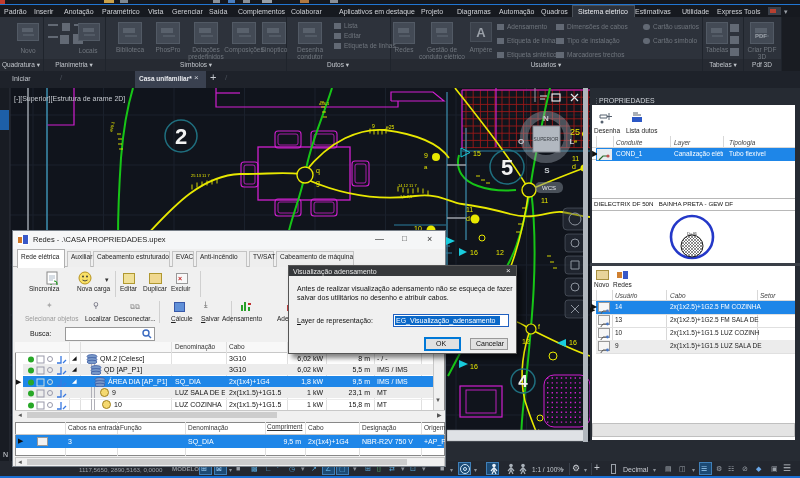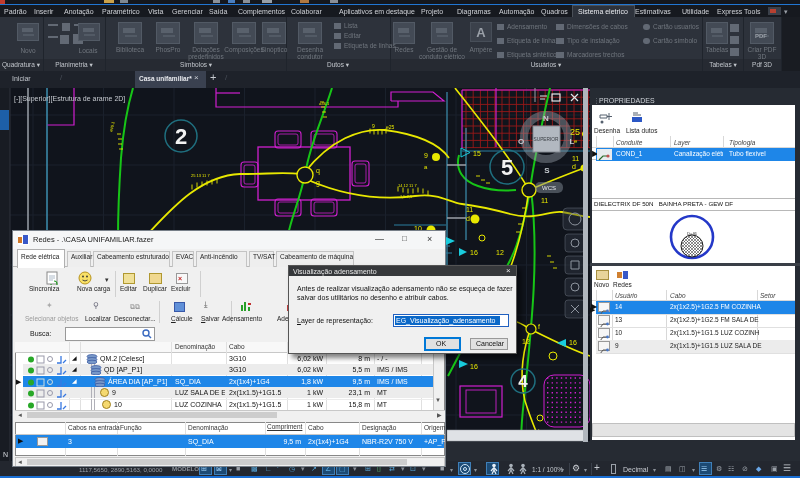--- a/index.html
+++ b/index.html
@@ -408,21 +408,21 @@
       <div class="abs" style="left:2px;top:335px;width:203px;height:14px;background:#e4e4e4;border:1px solid #c0c0c0"></div>
       <div class="abs" style="left:0px;top:352px;width:210px;height:21px;background:#262b33"></div>
       <span class="t" style="left:0px;top:218px;font-size:7px;color:#111;">▶</span>
     </div>
 <div class="abs" style="left:12px;top:230px;width:434px;height:237px;background:#f0f0f0;border:1px solid #777f88;z-index:5;overflow:hidden;font-family:'Liberation Sans',sans-serif">
       <div class="abs" style="left:0;top:0;width:432px;height:18px;background:#f5f6f7"></div>
       <div class="abs" style="left:5px;top:4px;width:11px;height:10px;background:#fff">
         <div class="abs" style="left:0px;top:2px;width:4px;height:6px;background:#d07828"></div>
         <div class="abs" style="left:5px;top:0px;width:5px;height:9px;background:#3858c8"></div>
       </div>
-      <span class="t" style="left:20px;top:5px;font-size:7.5px;color:#222;">Redes - .\CASA UNIFAMILIAR.fazer</span>
+      <span class="t" style="left:20px;top:5px;font-size:7.5px;color:#222;">Redes - .\CASA PROPRIEDADES.upex</span>
       <span class="t" style="left:362px;top:4px;font-size:9px;color:#333;">—</span>
       <span class="t" style="left:389px;top:4px;font-size:8px;color:#333;">□</span>
       <span class="t" style="left:414px;top:4px;font-size:9px;color:#333;">×</span>
       <div class="abs" style="left:0;top:18px;width:432px;height:18px;background:#f0f0f0;border-bottom:1px solid #b8b8b8"></div>
       <div class="abs" style="left:4px;top:18px;width:48px;height:19px;background:#fff;border:1px solid #b0b0b0;border-bottom:none"></div>
       <span class="t" style="left:8px;top:23px;font-size:6.5px;color:#222;">Rede elétrica</span>
       <div class="abs" style="left:54px;top:20px;width:24px;height:16px;background:#eee;border:1px solid #c4c4c4;border-bottom:none"></div>
       <span class="t" style="left:58px;top:23px;font-size:6.5px;color:#222;">Auxiliar</span>
       <div class="abs" style="left:80px;top:20px;width:77px;height:16px;background:#eee;border:1px solid #c4c4c4;border-bottom:none"></div>
       <span class="t" style="left:84px;top:23px;font-size:6.5px;color:#222;">Cabeamento estruturado</span>

